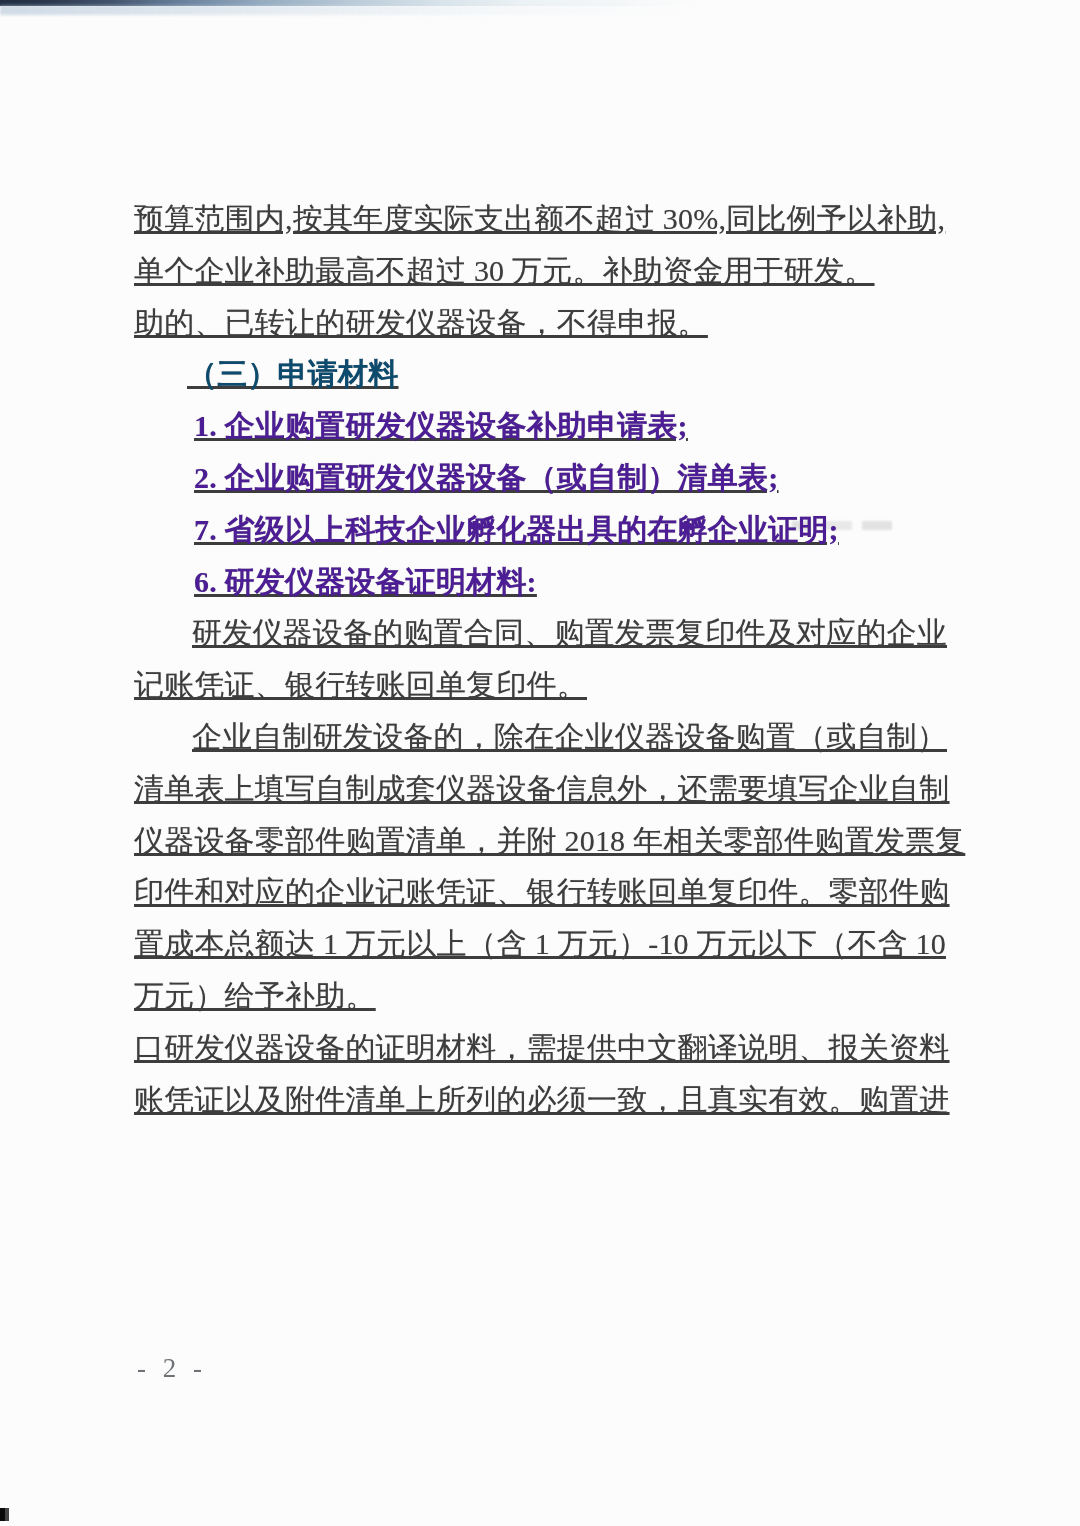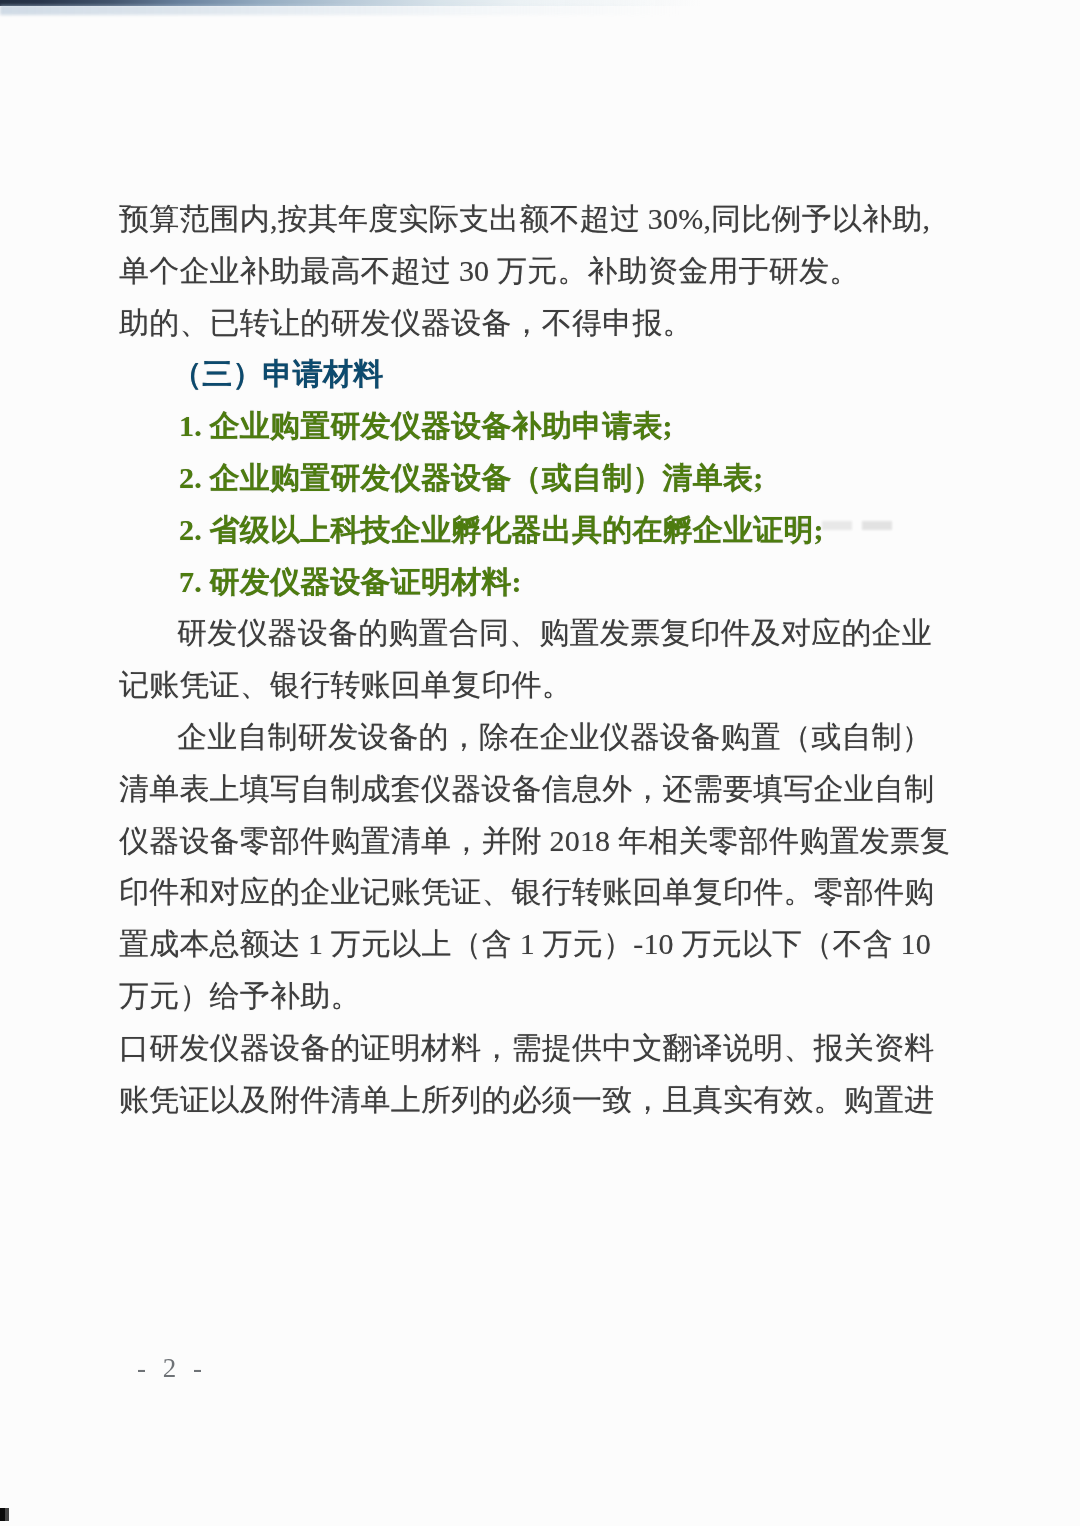--- a/index.html
+++ b/index.html
@@ -45,35 +45,36 @@
     width:118px; height:9px;
     background:linear-gradient(90deg,
       rgba(150,150,150,.5) 0 18px, rgba(255,255,255,0) 18px 30px,
       rgba(160,160,160,.4) 30px 60px, rgba(255,255,255,0) 60px 70px,
       rgba(150,150,150,.45) 70px 100px, rgba(255,255,255,0) 100px);
     filter:blur(1.2px);
     opacity:.55;
   }
   .textblock{
     position:absolute;
-    left:119px; top:193px;
+    left:134px; top:193px;
     width:806px;
     color:#3d3d3d;
     text-shadow:0 0 0.7px rgba(70,70,70,0.55);
+    text-decoration:underline;
   }
   .line{
     height:51.8px;
     line-height:51.8px;
     font-size:30px;
     white-space:nowrap;
     letter-spacing:0.2px;
   }
   .line.indent{ padding-left:58px; }
   .line.head{ padding-left:53px; font-weight:700; color:#0c4a6e; }
-  .line.item{ padding-left:60px; font-weight:700; color:#4d7c0f; }
+  .line.item{ padding-left:60px; font-weight:700; color:#4c1d95; }
   .page-number{
     position:absolute;
     left:137px; top:1353px;
     font-size:27px;
     letter-spacing:5px;
     color:#6e7276;
   }
 </style>
 </head>
 <body>
@@ -85,22 +86,22 @@
   <div class="smudge"></div>
   <div class="corner-mark"></div>
 
   <div class="textblock">
     <div class="line">预算范围内,按其年度实际支出额不超过 30%,同比例予以补助,</div>
     <div class="line">单个企业补助最高不超过 30 万元。补助资金用于研发。</div>
     <div class="line">助的、已转让的研发仪器设备，不得申报。</div>
     <div class="line head">（三）申请材料</div>
     <div class="line item">1. 企业购置研发仪器设备补助申请表;</div>
     <div class="line item">2. 企业购置研发仪器设备（或自制）清单表;</div>
-    <div class="line item">2. 省级以上科技企业孵化器出具的在孵企业证明;</div>
-    <div class="line item">7. 研发仪器设备证明材料:</div>
+    <div class="line item">7. 省级以上科技企业孵化器出具的在孵企业证明;</div>
+    <div class="line item">6. 研发仪器设备证明材料:</div>
     <div class="line indent">研发仪器设备的购置合同、购置发票复印件及对应的企业</div>
     <div class="line">记账凭证、银行转账回单复印件。</div>
     <div class="line indent">企业自制研发设备的，除在企业仪器设备购置（或自制）</div>
     <div class="line">清单表上填写自制成套仪器设备信息外，还需要填写企业自制</div>
     <div class="line">仪器设备零部件购置清单，并附 2018 年相关零部件购置发票复</div>
     <div class="line">印件和对应的企业记账凭证、银行转账回单复印件。零部件购</div>
     <div class="line">置成本总额达 1 万元以上（含 1 万元）-10 万元以下（不含 10</div>
     <div class="line">万元）给予补助。</div>
     <div class="line">口研发仪器设备的证明材料，需提供中文翻译说明、报关资料</div>
     <div class="line">账凭证以及附件清单上所列的必须一致，且真实有效。购置进</div>

